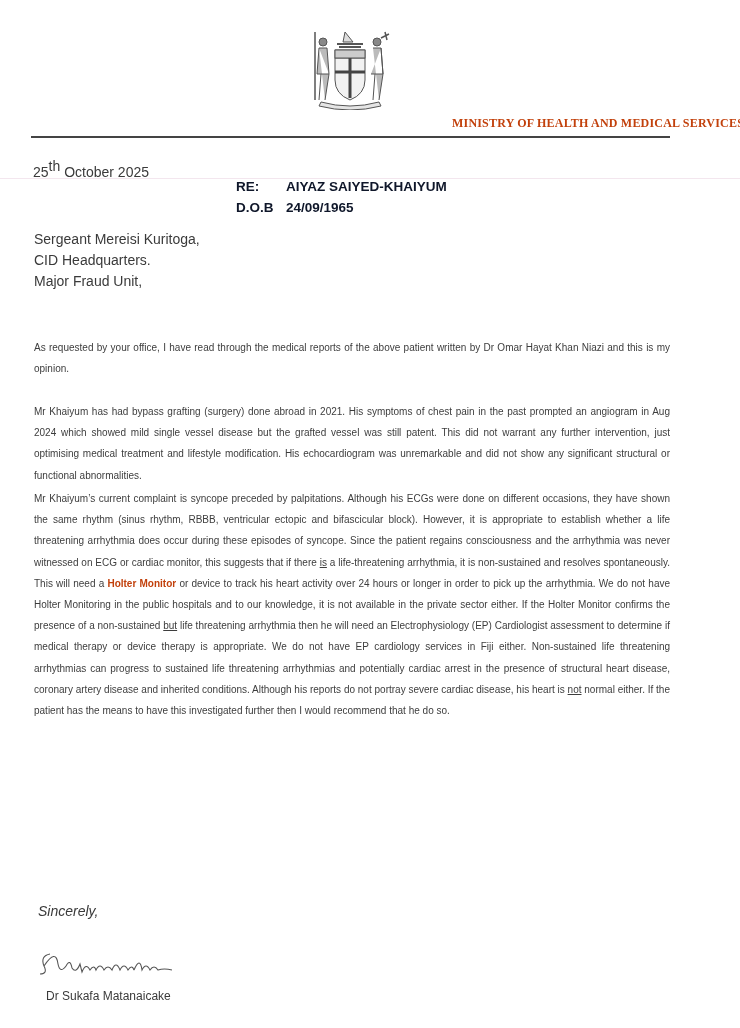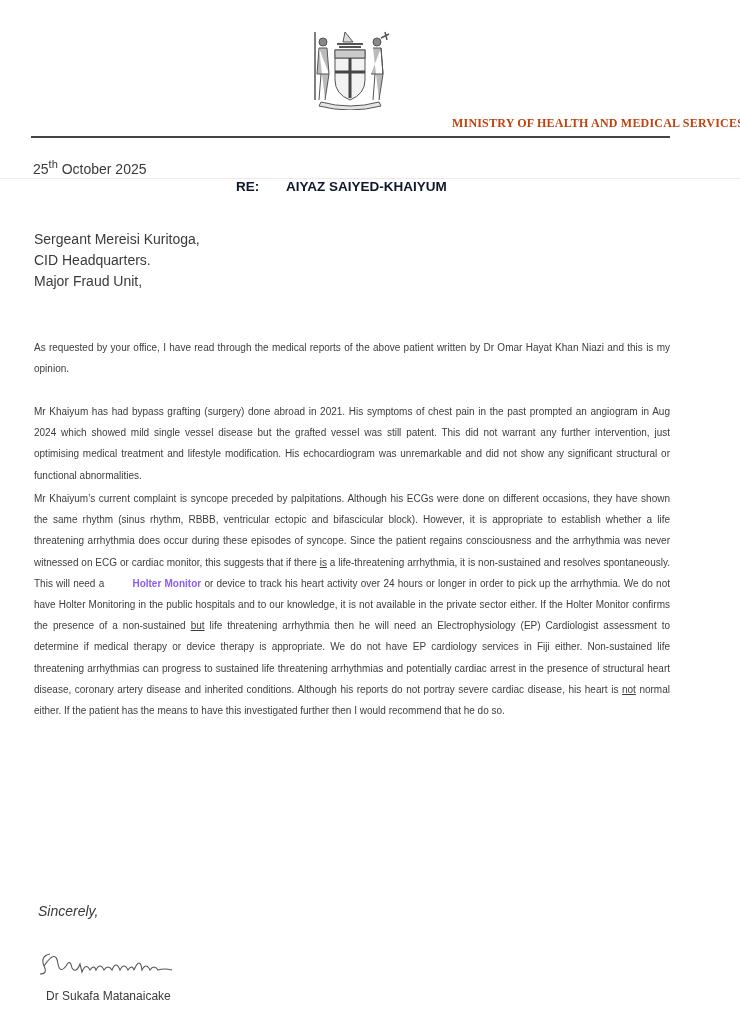--- a/index.html
+++ b/index.html
@@ -11,33 +11,33 @@
   .crest { position: absolute; left: 305px; top: 28px; width: 90px; height: 82px; }
   .ministry {
     position: absolute; left: 0; width: 740px; top: 116px; text-align: right;
     font-family: "Liberation Serif", "DejaVu Serif", serif; font-size: 12px;
     font-weight: bold; color: #c2410c; letter-spacing: 0.2px;
   }
   .ministry span { position: relative; left: 4px; }
   .rule { position: absolute; left: 31px; width: 639px; top: 136px; height: 2px; background: #444; }
   .rule2 { position: absolute; left: 0; width: 740px; top: 178px; height: 1px; background: #f3e6ee; }
   .date { position: absolute; left: 33px; top: 158px; font-size: 14px; }
-  .date sup { font-size: 11px; }
+  .date sup { font-size: 14px; }
   .re { position: absolute; left: 236px; top: 176px; font-size: 13.5px; font-weight: bold; line-height: 21px; color: #0f172a; }
   .re .lbl { display: inline-block; width: 50px; }
   .addr { position: absolute; left: 34px; top: 229px; font-size: 14px; line-height: 21px; }
   .para {
     position: absolute; left: 34px; width: 636px; font-size: 10px; line-height: 21.2px;
     text-align: justify; margin: 0; color: #3d3d3d;
   }
   .p1 { top: 337px; }
   .p2 { top: 401px; }
   .p3 { top: 488px; }
   .para u { text-decoration: underline; }
-  .para b { font-weight: bold; color: #8b5cf6; margin-left: 25px; }
+  .para b { font-weight: bold; color: #c2410c; }
   .sincerely { position: absolute; left: 38px; top: 903px; font-size: 14px; font-style: italic; }
   .signature { position: absolute; left: 36px; top: 944px; width: 160px; height: 38px; }
   .signer { position: absolute; left: 46px; top: 989px; font-size: 12px; }
 </style>
 </head>
 <body>
 
 <svg class="crest" viewBox="0 0 90 82">
   <g fill="none" stroke="#555" stroke-width="1">
 
@@ -61,20 +61,21 @@
 </svg>
 
 <div class="ministry"><span>MINISTRY OF HEALTH AND MEDICAL SERVICES</span></div>
 <div class="rule"></div>
 <div class="rule2"></div>
 
 <div class="date"><span>25</span><sup>th</sup><span> October 2025</span></div>
 
 <div class="re">
   <div><span class="lbl">RE:</span><span>AIYAZ SAIYED-KHAIYUM</span></div>
+  <div><span class="lbl">D.O.B</span><span>24/09/1965</span></div>
 </div>
 
 <div class="addr">
   <div>Sergeant Mereisi Kuritoga,</div>
   <div>CID Headquarters.</div>
   <div>Major Fraud Unit,</div>
 </div>
 
 <p class="para p1">As requested by your office, I have read through the medical reports of the above patient written by Dr Omar Hayat Khan Niazi and this is my opinion.</p>
 <p class="para p2">Mr Khaiyum has had bypass grafting (surgery) done abroad in 2021. His symptoms of chest pain in the past prompted an angiogram in Aug 2024 which showed mild single vessel disease but the grafted vessel was still patent. This did not warrant any further intervention, just optimising medical treatment and lifestyle modification. His echocardiogram was unremarkable and did not show any significant structural or functional abnormalities.</p>

